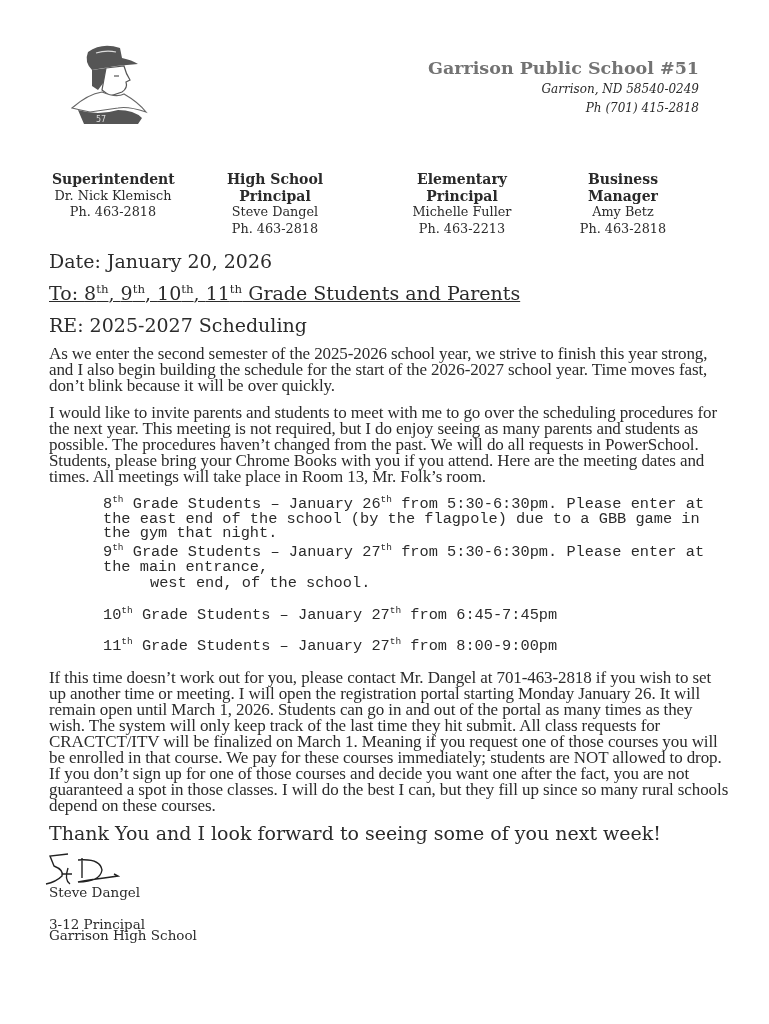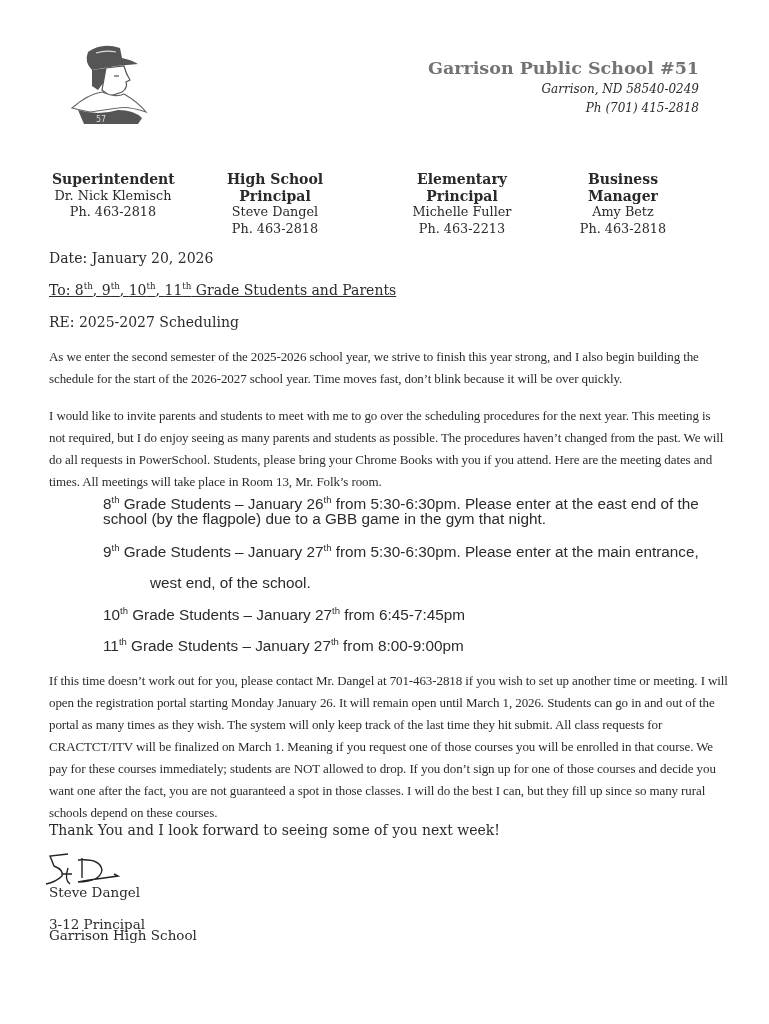--- a/index.html
+++ b/index.html
@@ -6,23 +6,23 @@
   body { width:769px; height:1024px; position:relative; overflow:hidden; color:#2a2a2a; font-family:"DejaVu Serif", serif; }
   .abs { position:absolute; }
   .logo { left:58px; top:36px; width:100px; height:90px; }
   .hdr-right { right:70px; top:56px; text-align:right; }
   .school-name { font-weight:bold; font-size:17.5px; line-height:24px; color:#737373; }
   .addr1 { font-size:15.5px; line-height:20px; }
   .addr { font-size:12px; line-height:19px;font-style:italic; }
   sup { font-size:0.62em; line-height:0; vertical-align:super; }
   .staff { top:171px; text-align:center; font-size:12.8px; line-height:16.5px; }
   .staff .role { font-weight:bold; font-size:14px; }
-  .body-text { left:49px; width:680px; font-family:"Liberation Serif", serif; font-size:13px; line-height:22px; color:#2b2b2b; letter-spacing:-0.1px; }
-  .meta { left:49px; font-size:14px; color:#2b2b2b; }
-  .sched { left:103px; font-family:Liberation Sans, sans-serif; font-size:15.3px; line-height:14.6px; color:#2b2b2b; width:620px; }
+  .body-text { left:49px; width:680px; font-family:"Liberation Serif", serif; font-size:17px; line-height:16px; color:#2b2b2b; letter-spacing:-0.1px; }
+  .meta { left:49px; font-size:19px; color:#2b2b2b; }
+  .sched { left:103px; font-family:Liberation Mono, monospace; font-size:15.3px; line-height:14.6px; color:#2b2b2b; width:620px; }
   .sig-block { left:49px; font-size:13.5px; color:#2b2b2b; }
 </style>
 </head>
 <body>
 
 <div class="abs logo">
   <svg width="100" height="90" viewBox="0 0 100 90">
 
     <path d="M30 16 Q44 6 62 12 L64 22 Q74 24 80 28 L58 30 L34 34 Q26 26 30 16 Z" fill="#555"></path>
     <path d="M38 17 Q48 14 58 16" stroke="#ddd" stroke-width="1.2" fill="none"></path>

